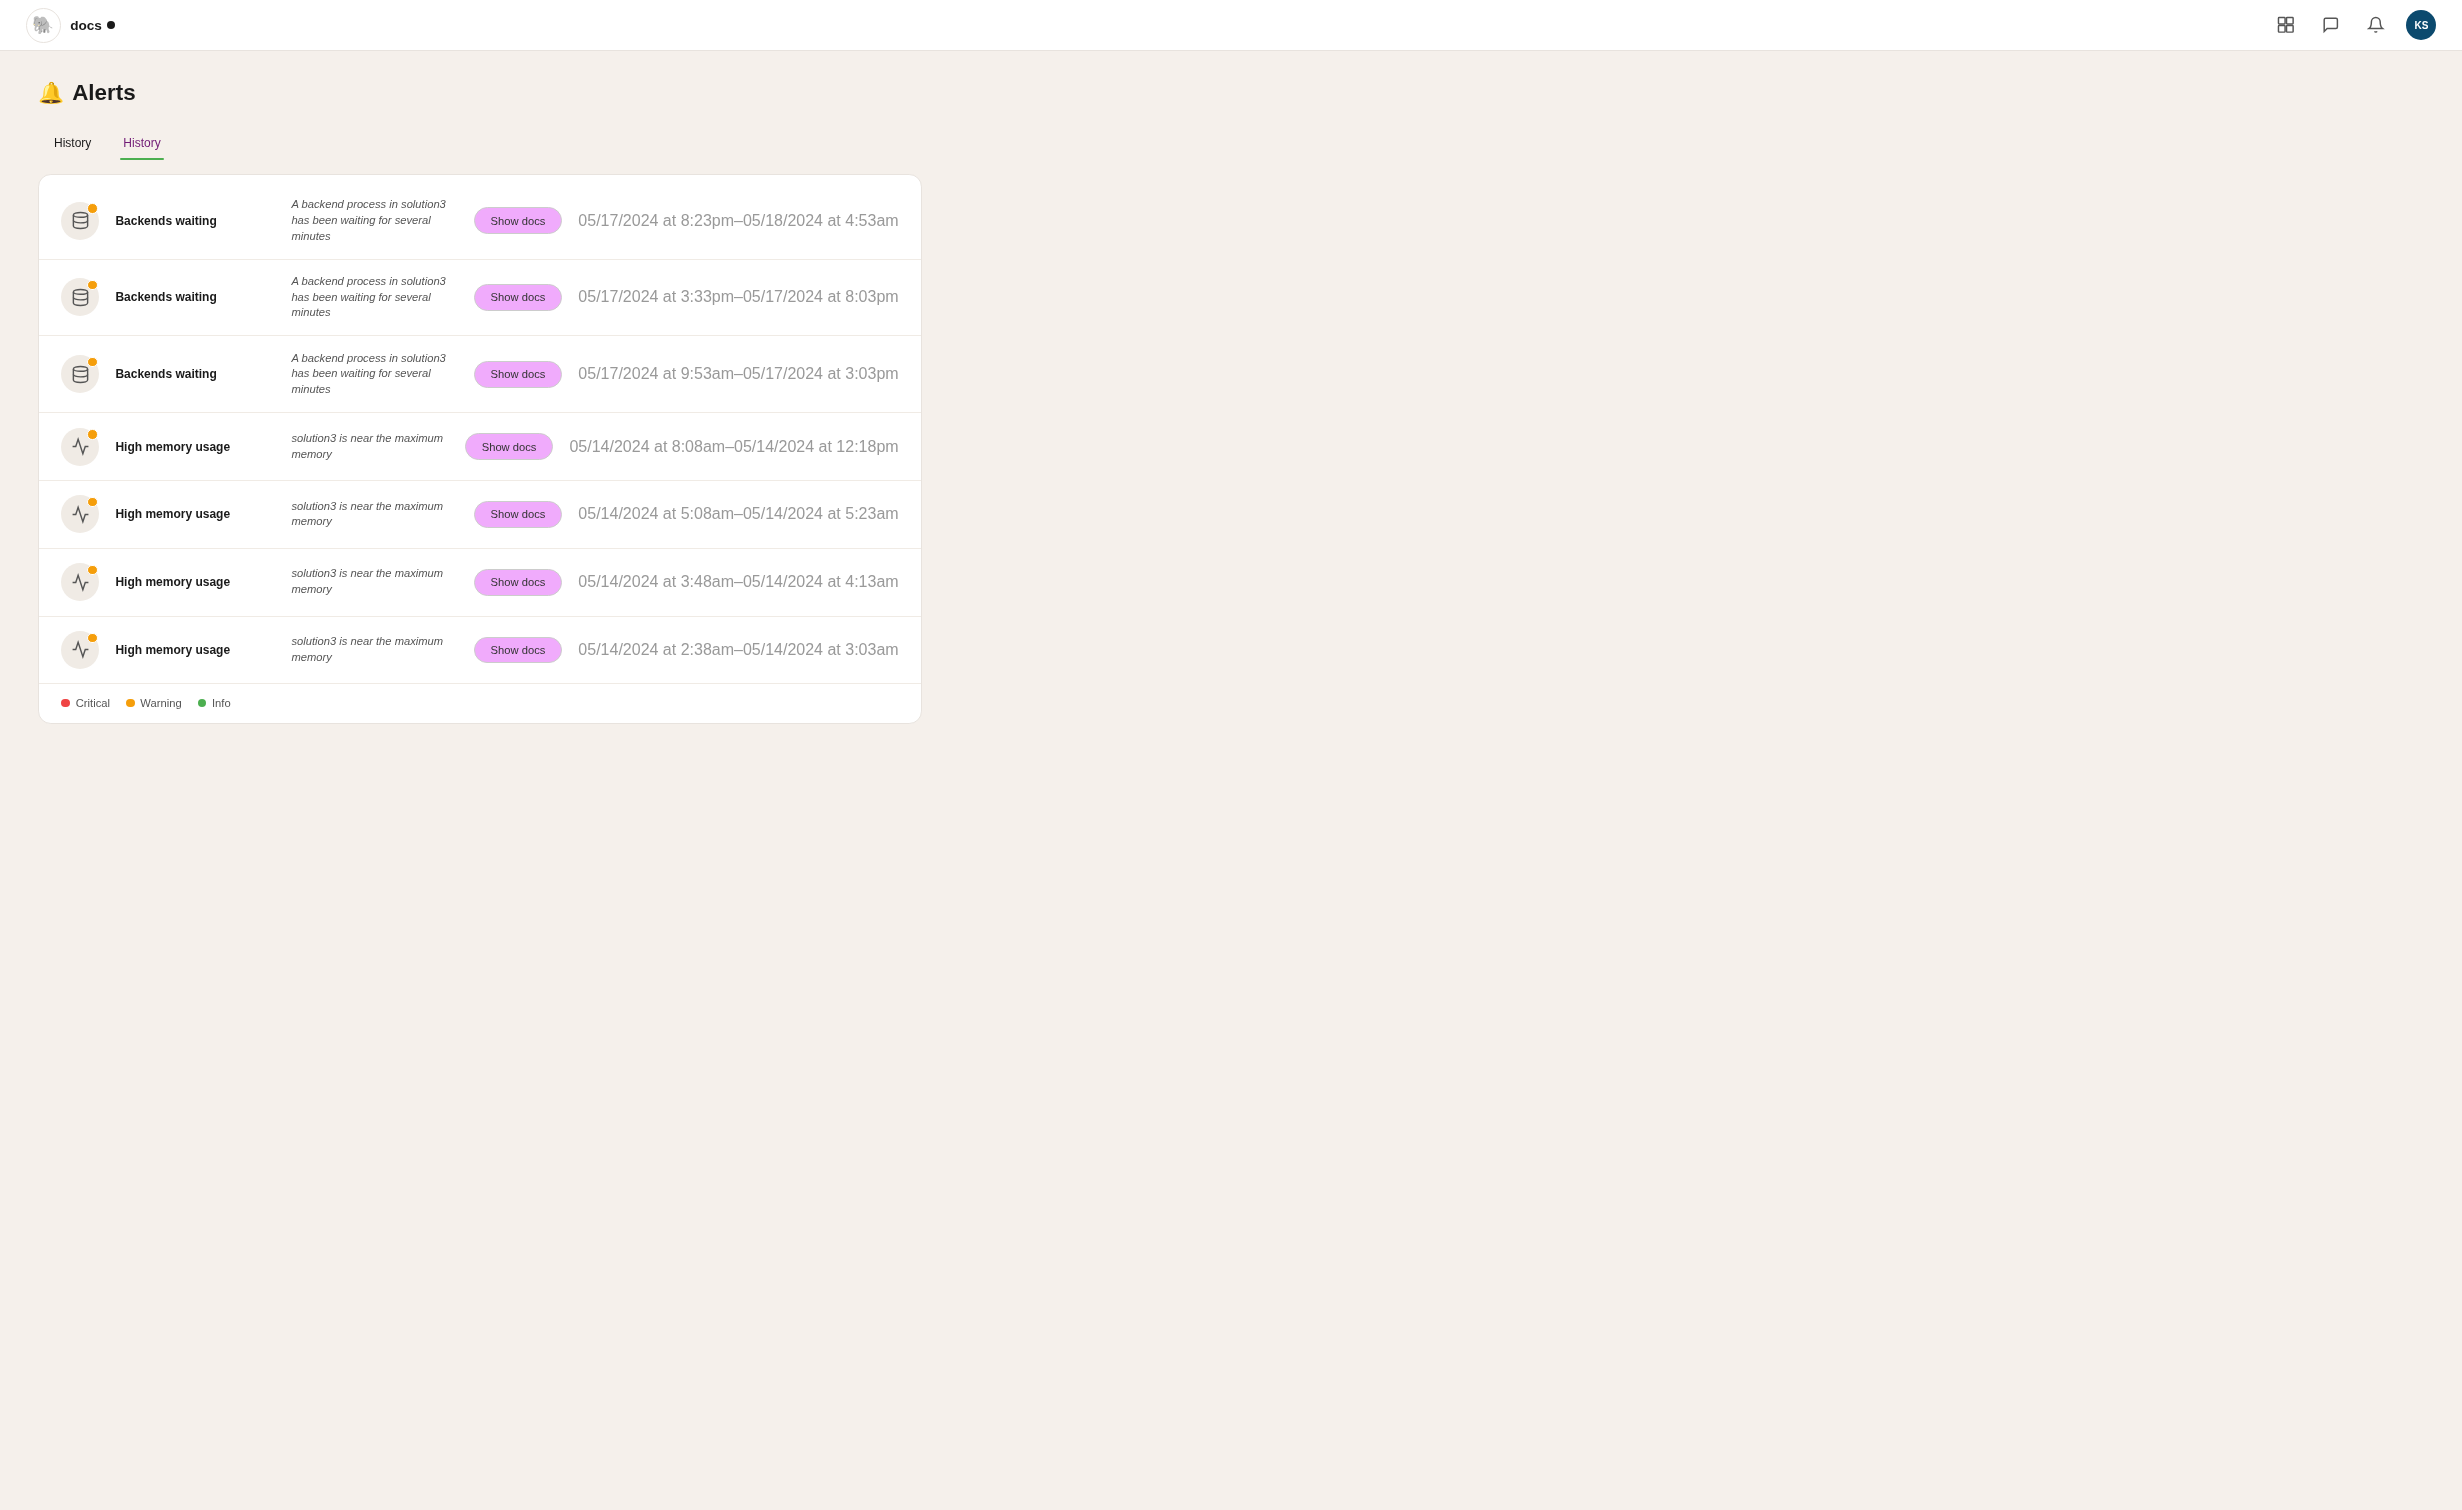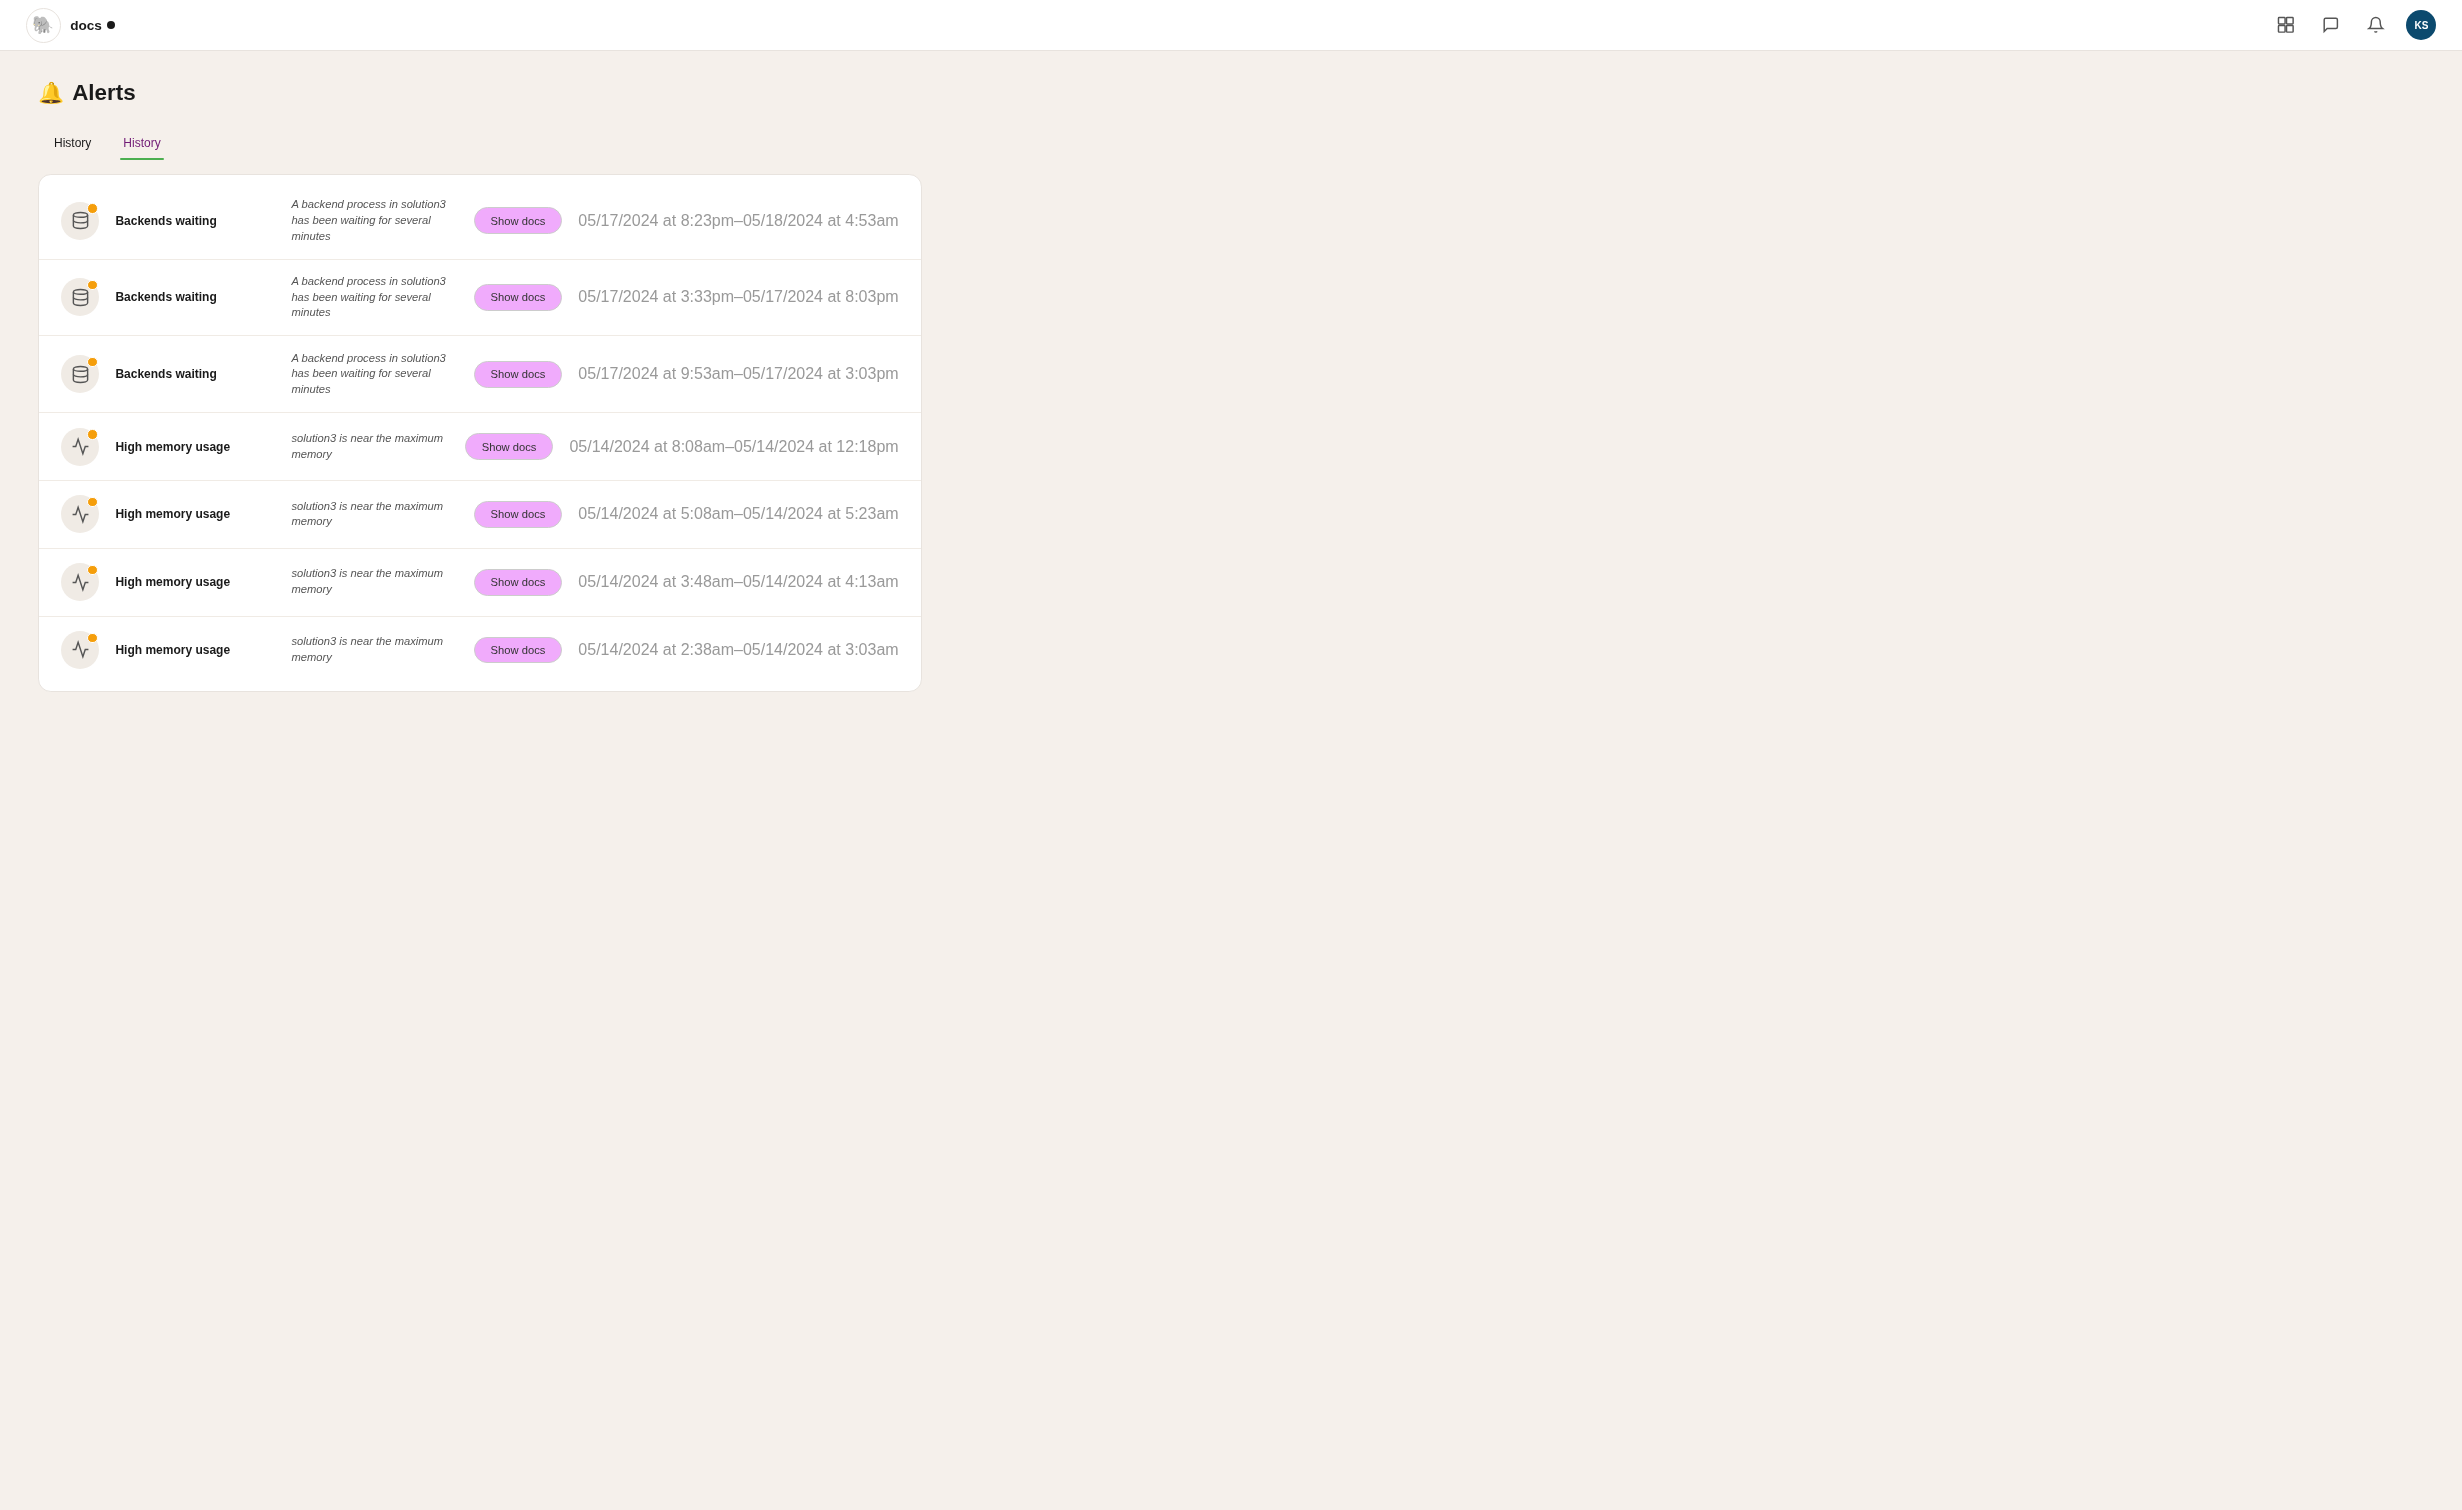--- a/index.html
+++ b/index.html
@@ -409,15 +409,29 @@
       <polyline points="22 12 18 12 15 21 9 3 6 12 2 12"></polyline>
     </svg>
           </div>
           <div class="alert-badge"></div>
         </div>
         <div class="alert-name">High memory usage</div>
         <div class="alert-desc">solution3 is near the maximum memory</div>
         <button class="show-docs-btn">Show docs</button>
         <div class="alert-time">05/14/2024 at 2:38am–05/14/2024 at 3:03am</div>
       </div>
+      <div class="legend-row">
+        <div class="legend-item">
+          <div class="legend-dot dot-critical"></div>
+          <span>Critical</span>
+        </div>
+        <div class="legend-item">
+          <div class="legend-dot dot-warning"></div>
+          <span>Warning</span>
+        </div>
+        <div class="legend-item">
+          <div class="legend-dot dot-info"></div>
+          <span>Info</span>
+        </div>
+      </div>
     </div>
 </div>
 
 
 </body></html>

